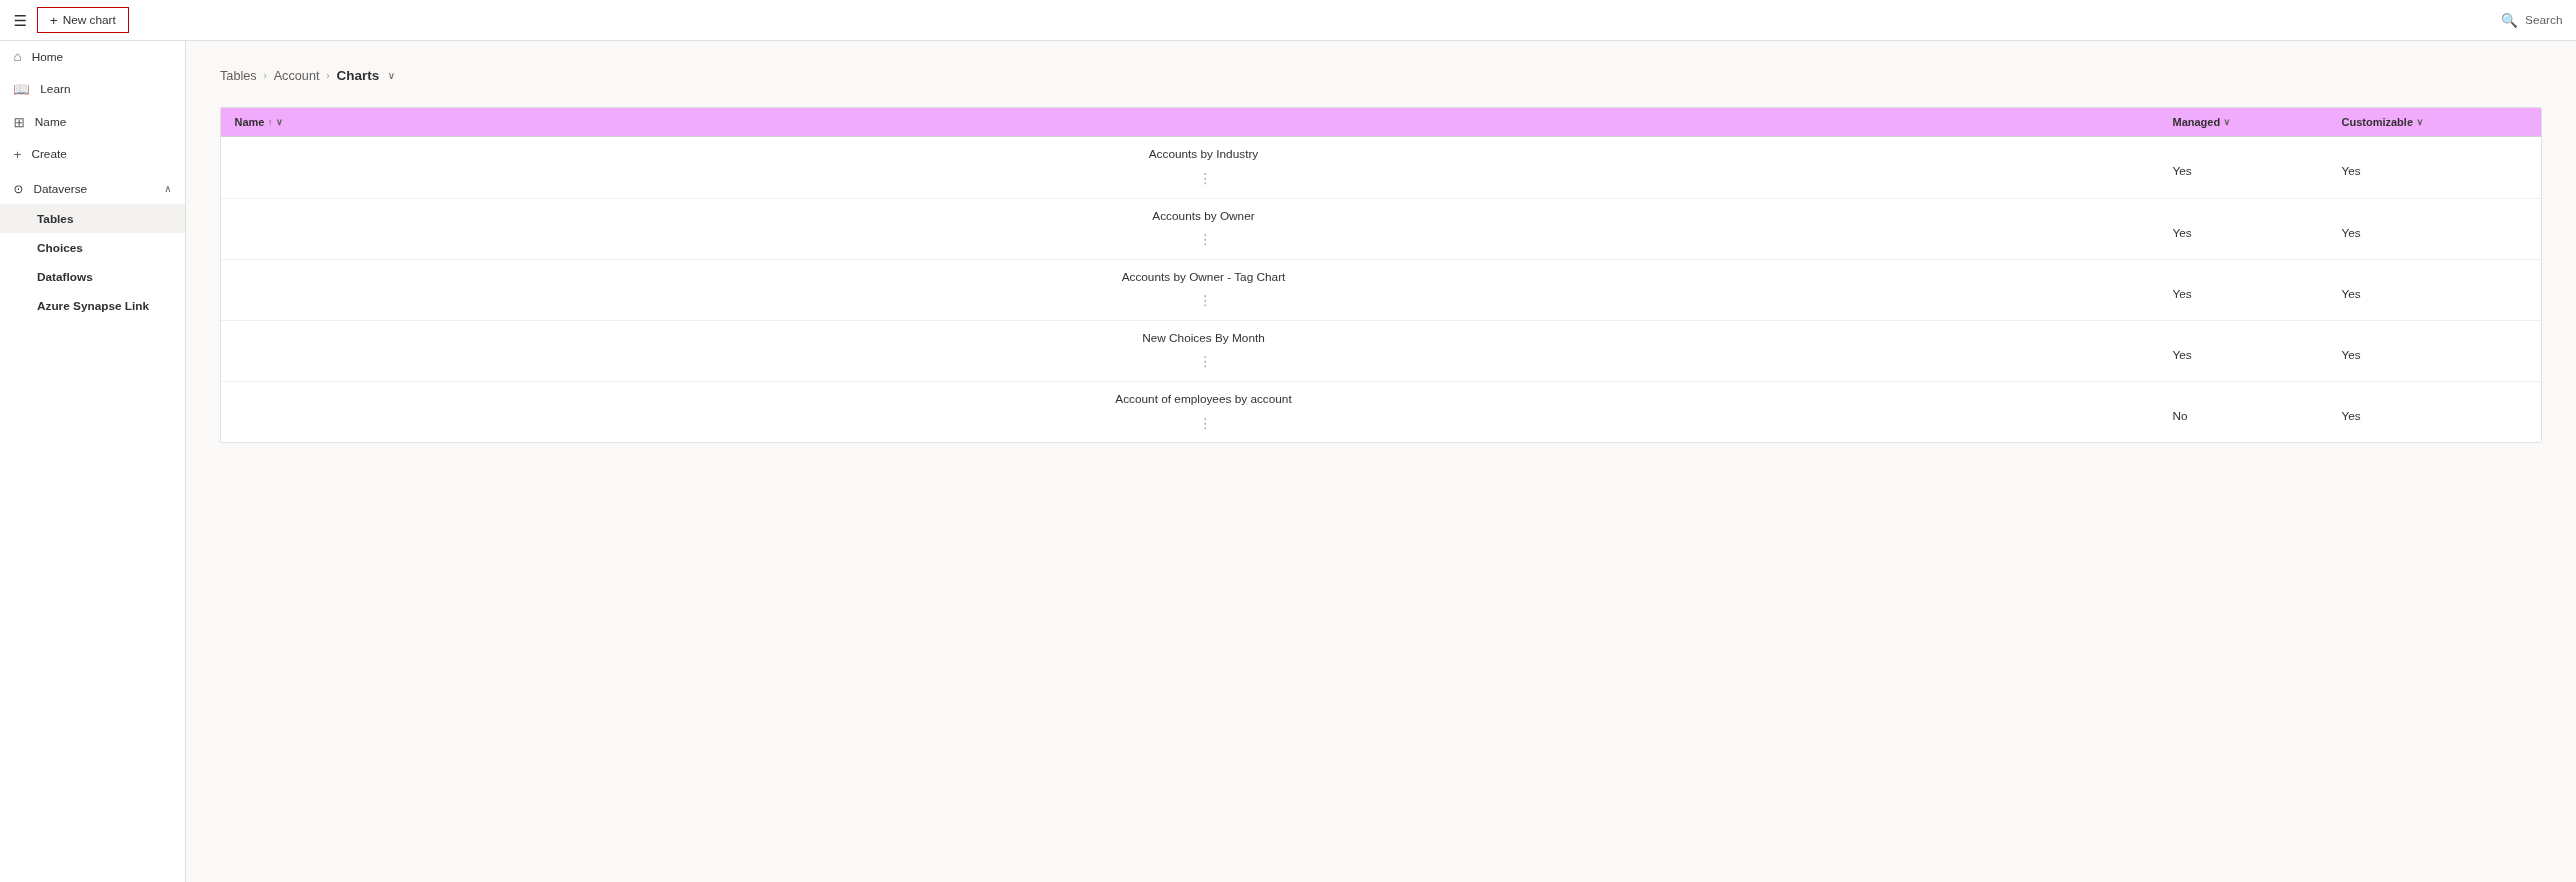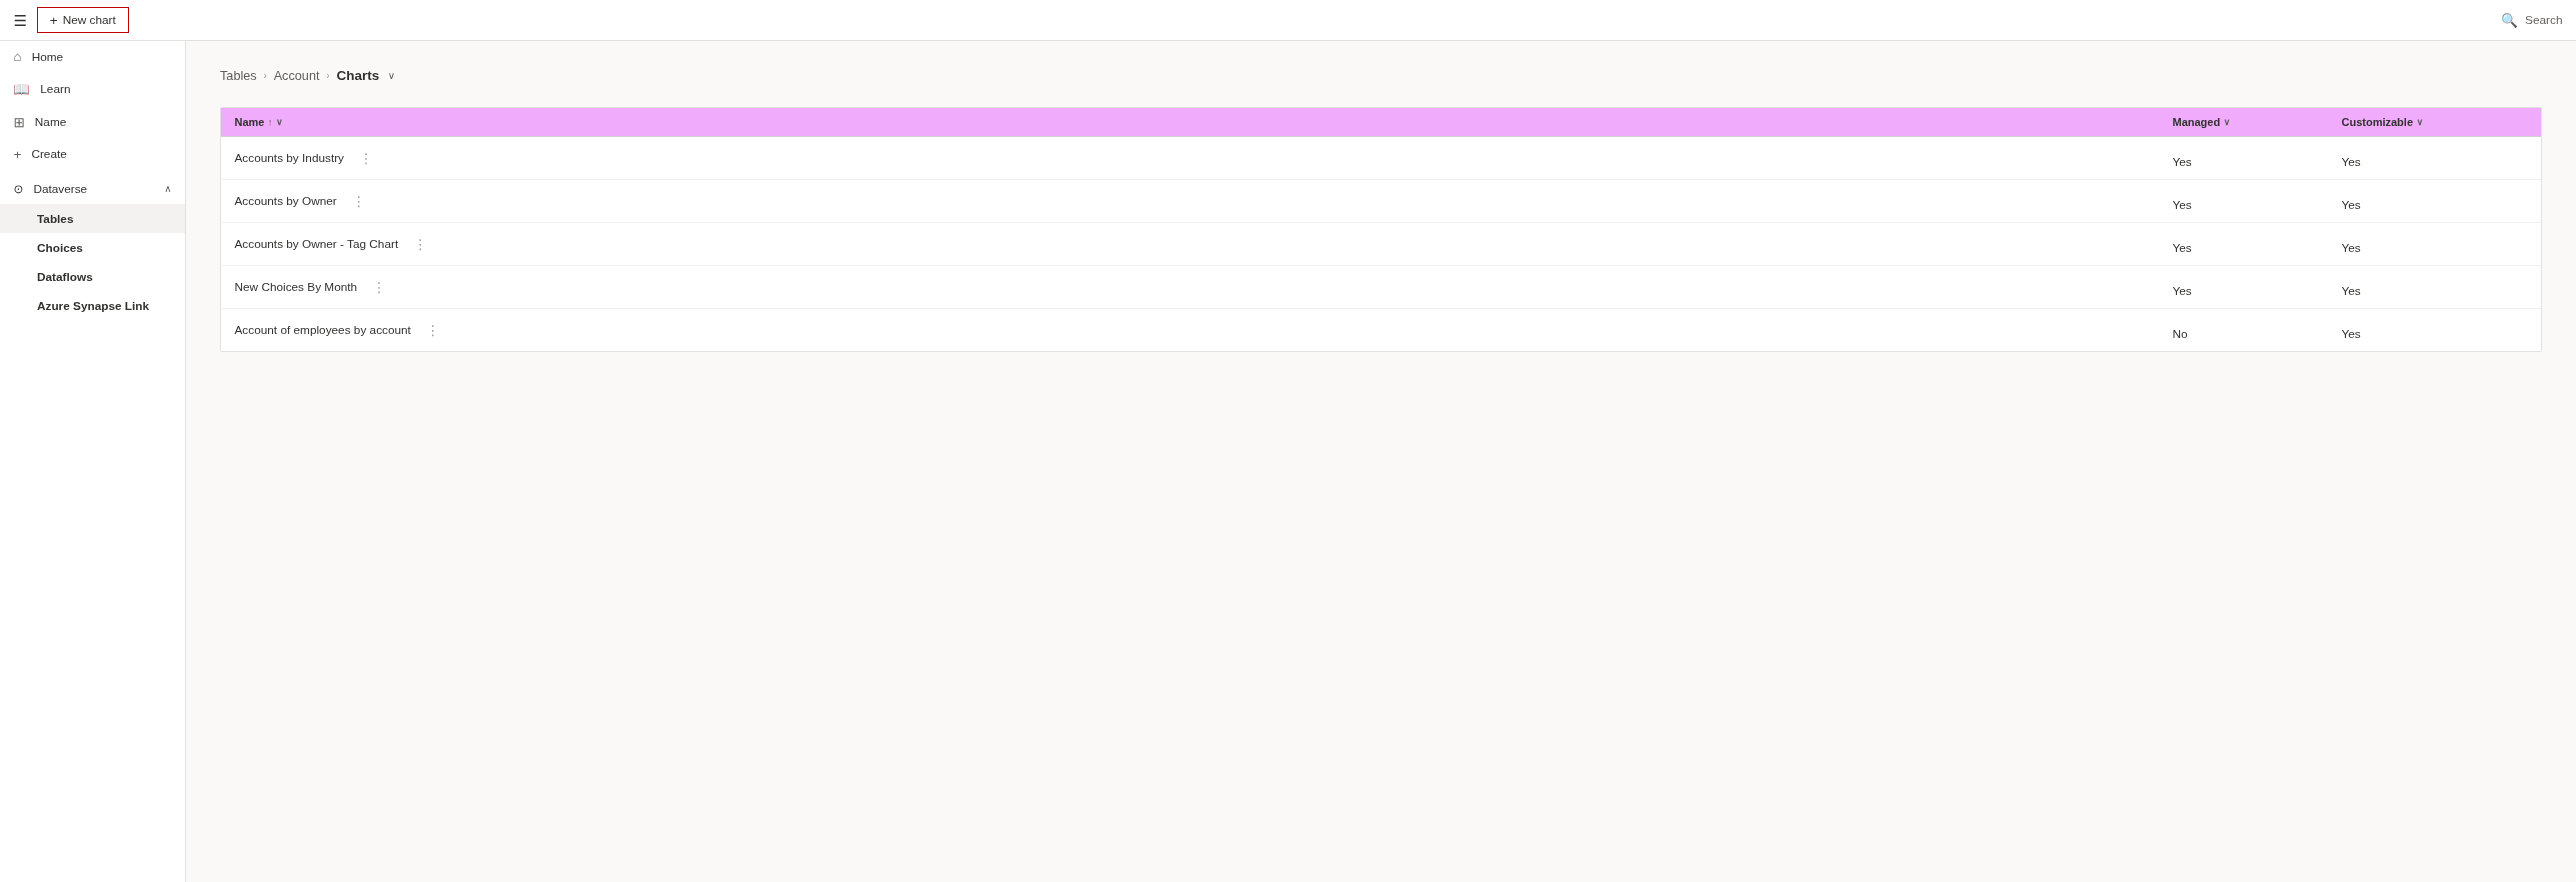--- a/index.html
+++ b/index.html
@@ -187,20 +187,21 @@
       background: #fff;
     }
     .table-row:last-child { border-bottom: none; }
 
     .row-name {
       font-size: 11.8px;
       color: #323130;
       display: flex;
       align-items: center;
       gap: 6.8px;
+      flex-direction: column;
     }
     .more-icon {
       color: #a19f9d;
       cursor: pointer;
       font-size: 13.5px;
       padding: 1.7px 5px;
       border-radius: 1.7px;
       margin-left: 3.4px;
     }
     .row-cell {

